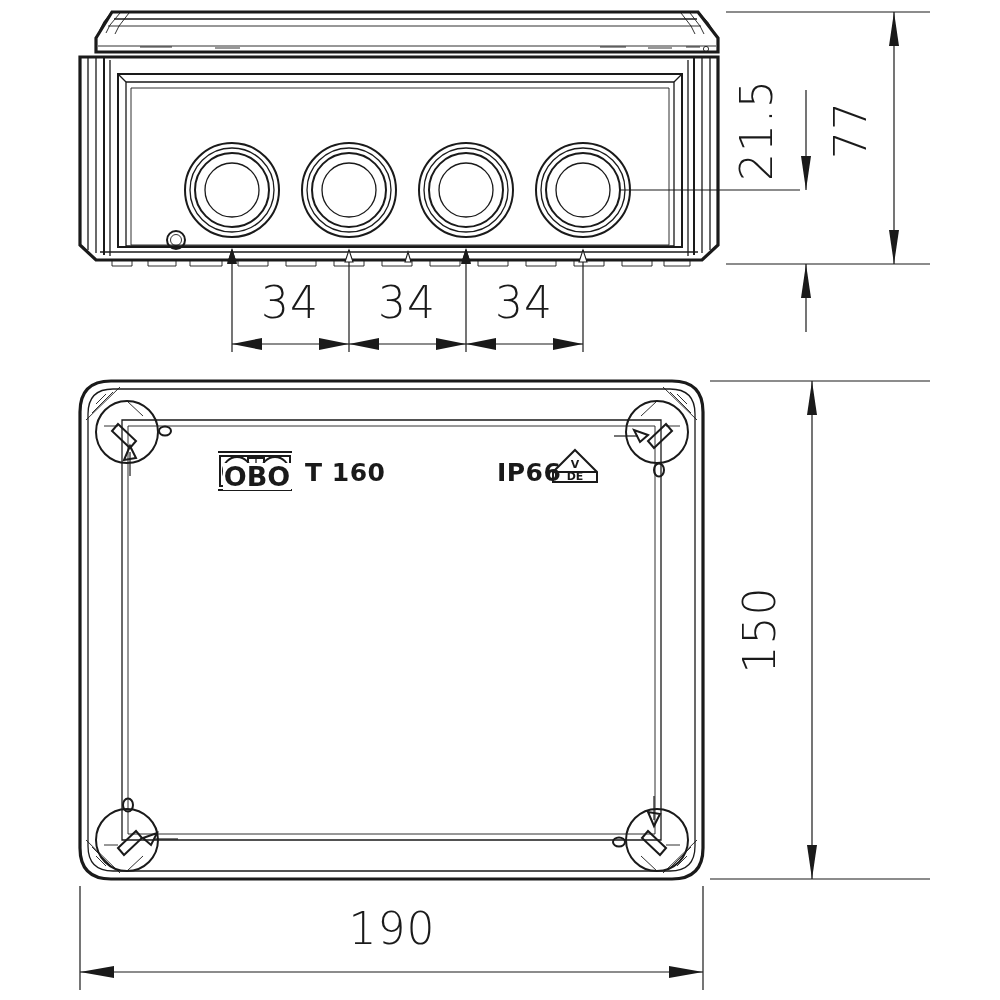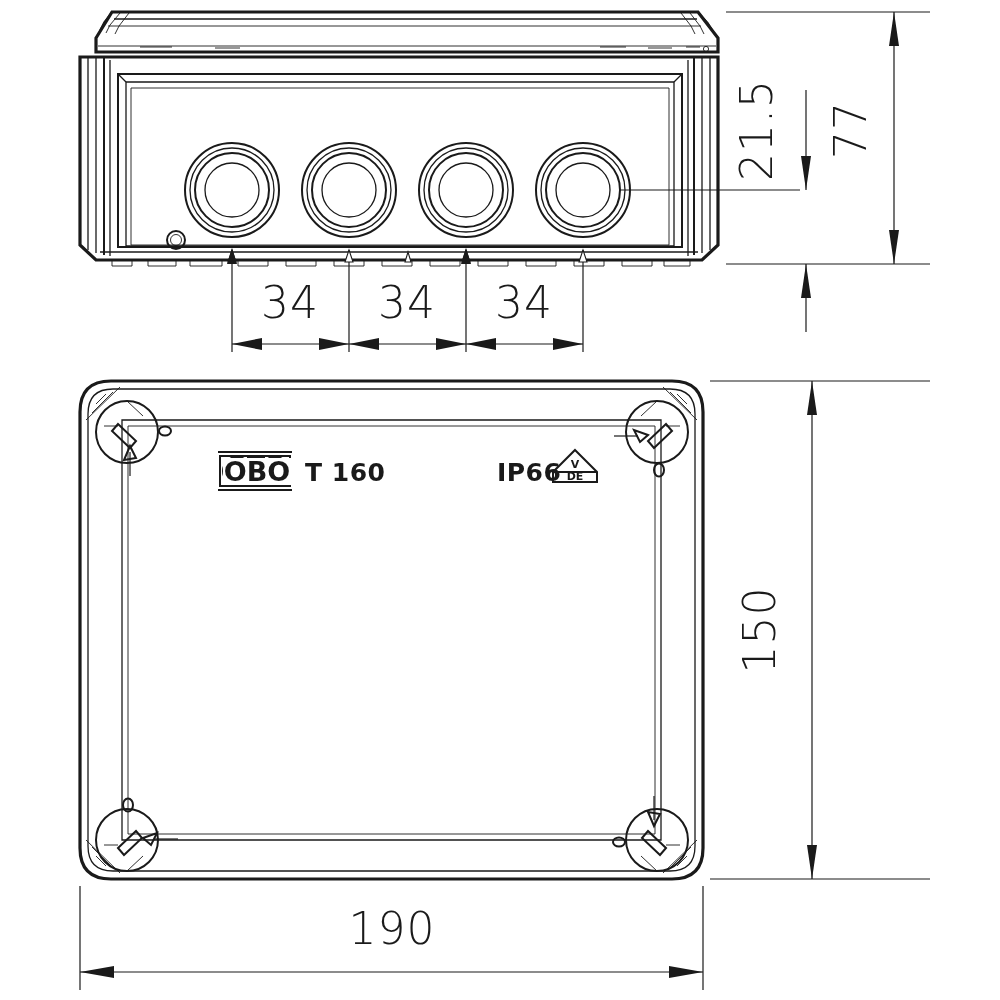--- a/index.html
+++ b/index.html
@@ -357,17 +357,17 @@
     <path class="dimln" d="M 703,886 L 703,990"></path>
 
     <path class="dimln" d="M 80,972 L 703,972"></path>
     <polygon class="arrowf" points="80,972 114,966 114,978"></polygon>
     <polygon class="arrowf" points="703,972 669,966 669,978"></polygon>
     <text class="dimtext" x="392" y="944" text-anchor="middle">190</text>
   </g>
 
 </svg>
 
-<div style="position:absolute; left:220px; top:452px; width:74px; height:38px; display:flex; align-items:center; justify-content:center; pointer-events:none;">
+<div style="position:absolute; left:220px; top:452px; width:74px; height:38px; display:flex; align-items:flex-end; justify-content:center; pointer-events:none;">
   <span style="font-family:&quot;DejaVu Sans&quot;,sans-serif; font-size:27px; font-weight:bold; color:#1a1a1a; letter-spacing:0px; background:#ffffff; padding:0 1px; line-height:1;">OBO</span>
 </div>
 
 </div>
 
 </body></html>

